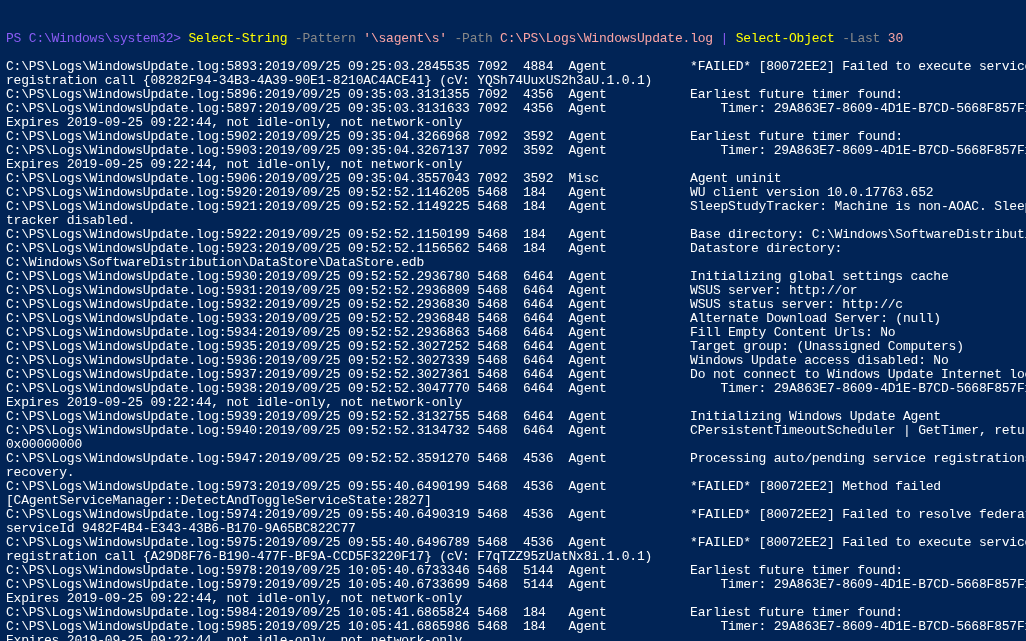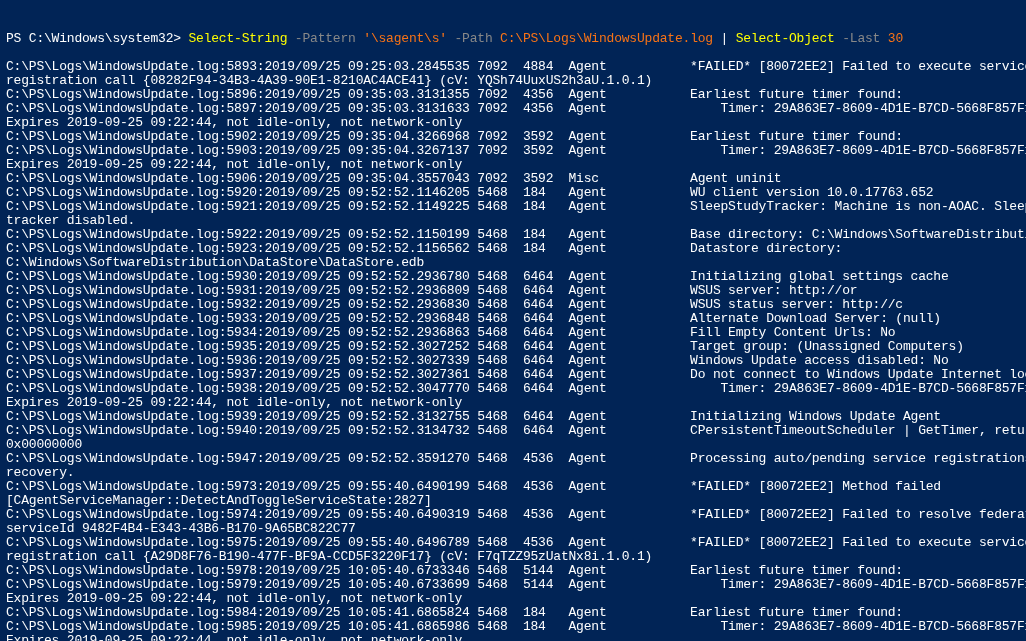--- a/index.html
+++ b/index.html
@@ -13,24 +13,24 @@
       font-family: Consolas, 'Courier New', monospace;
       font-size: 13px;
       line-height: 14px;
       padding: 4px 6px;
       white-space: pre;
       overflow: hidden;
       width: 1026px;
       height: 641px;
       letter-spacing: -0.2px;
     }
-    .prompt { color: #ffffff; }
+    .prompt { color: #8b5cf6; }
     .cmd-yellow { color: #ffff00; margin-top: 15px; }
     .cmd-gray { color: #888888; text-align: center; }
-    .cmd-teal { color: #f97316; }
+    .cmd-teal { color: #fca5a5; }
   </style>
 </head>
 <body>
 
 <div><span><span class="prompt">PS C:\Windows\system32&gt; </span><span class="cmd-yellow">Select-String</span><span class="cmd-gray"> -Pattern</span><span class="cmd-teal"> '\sagent\s'</span><span class="cmd-gray"> -Path</span><span class="cmd-teal"> C:\PS\Logs\WindowsUpdate.log </span><span class="prompt">|</span><span class="cmd-yellow"> Select-Object</span><span class="cmd-gray"> -Last</span><span class="cmd-teal"> 30</span></span>
 <div id="log-output">
 C:\PS\Logs\WindowsUpdate.log:5893:2019/09/25 09:25:03.2845535 7092  4884  Agent           *FAILED* [80072EE2] Failed to execute service
 registration call {08282F94-34B3-4A39-90E1-8210AC4ACE41} (cV: YQSh74UuxUS2h3aU.1.0.1)
 C:\PS\Logs\WindowsUpdate.log:5896:2019/09/25 09:35:03.3131355 7092  4356  Agent           Earliest future timer found:
 C:\PS\Logs\WindowsUpdate.log:5897:2019/09/25 09:35:03.3131633 7092  4356  Agent               Timer: 29A863E7-8609-4D1E-B7CD-5668F857F1DB,

